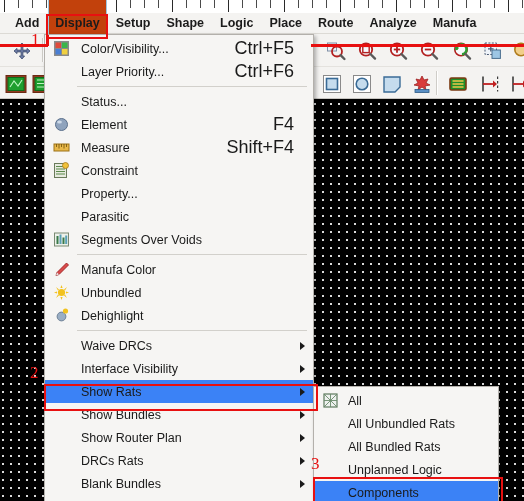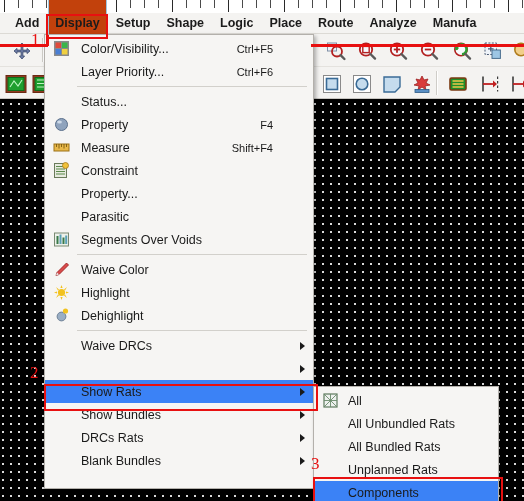--- a/index.html
+++ b/index.html
@@ -62,21 +62,21 @@
     box-shadow:2px 2px 4px rgba(0,0,0,0.3);
     z-index:60;padding:2px 0 16px 0;box-sizing:border-box;
   }
   .mi{
     position:relative;height:23px;display:flex;align-items:center;
     font-size:12.5px;color:#1a1a1a;padding-left:36px;box-sizing:border-box;
     white-space:nowrap;
   }
   .mi.sel{background:#3b82f6;}
   .mi .lbl{flex:0 0 auto;}
-  .mi .accel{position:absolute;right:40px;font-size:11px;color:#1a1a1a;}
+  .mi .accel{position:absolute;right:19px;font-size:18px;color:#1a1a1a;}
   .mi .arrow{
     position:absolute;right:8px;width:0;height:0;
     border-top:4px solid transparent;border-bottom:4px solid transparent;
     border-left:5px solid #1a1a1a;
   }
   .mi .mi-icon{position:absolute;left:8px;top:3px;width:17px;height:17px;}
   .msep{height:1px;background:#d2d0cb;margin:3px 6px 3px 32px;}
   
   #submenu{
     position:absolute;left:313px;top:386px;width:186px;
@@ -297,21 +297,21 @@
     </div>
     <div class="msep"></div>
     <div class="mi">
       <span class="lbl">Status...</span>
     </div>
     <div class="mi">
       <span class="mi-icon"><svg width="17" height="17" viewBox="0 0 17 17">
           <circle cx="8.5" cy="8.5" r="6" fill="#8fa3bd" stroke="#5b708c" stroke-width="1"></circle>
           <ellipse cx="6.5" cy="6" rx="2.4" ry="1.6" fill="#cfdbe9"></ellipse>
         </svg></span>
-      <span class="lbl">Property</span>
+      <span class="lbl">Element</span>
       <span class="accel">F4</span>
     </div>
     <div class="mi">
       <span class="mi-icon"><svg width="17" height="17" viewBox="0 0 17 17">
           <rect x="1" y="5" width="15" height="7" fill="#e8b84a" stroke="#9c7216" stroke-width="1"></rect>
           <path d="M3.5 5 V8 M6 5 V9.5 M8.5 5 V8 M11 5 V9.5 M13.5 5 V8" stroke="#7a5a10" stroke-width="0.9"></path>
         </svg></span>
       <span class="lbl">Measure</span>
       <span class="accel">Shift+F4</span>
     </div>
@@ -338,54 +338,59 @@
           <rect x="12.2" y="4.5" width="2" height="8.5" fill="#5aa0b5"></rect>
         </svg></span>
       <span class="lbl">Segments Over Voids</span>
     </div>
     <div class="msep"></div>
     <div class="mi">
       <span class="mi-icon"><svg width="17" height="17" viewBox="0 0 17 17">
           <path d="M13.5 2 L15.5 4 L6 13.5 L3 14.5 L4 11.5 Z" fill="#d94a4a" stroke="#9c2020" stroke-width="0.9"></path>
           <path d="M4 11.5 L6 13.5 L3 14.5 Z" fill="#e8e8e8"></path>
         </svg></span>
-      <span class="lbl">Waive Color</span>
+      <span class="lbl">Manufa Color</span>
     </div>
     <div class="mi">
       <span class="mi-icon"><svg width="17" height="17" viewBox="0 0 17 17">
           <circle cx="8.5" cy="8.5" r="3.6" fill="#f2c21e"></circle>
           <path d="M8.5 1 L9.6 4 L7.4 4 Z M8.5 16 L9.6 13 L7.4 13 Z M1 8.5 L4 7.4 L4 9.6 Z M16 8.5 L13 7.4 L13 9.6 Z" fill="#f2c21e"></path>
           <path d="M3 3 L6 5.6 L5 6.6 Z M14 3 L11 5.6 L12 6.6 Z M3 14 L6 11.4 L5 10.4 Z M14 14 L11 11.4 L12 10.4 Z" fill="#f2c21e"></path>
         </svg></span>
-      <span class="lbl">Highlight</span>
+      <span class="lbl">Unbundled</span>
     </div>
     <div class="mi">
       <span class="mi-icon"><svg width="17" height="17" viewBox="0 0 17 17">
           <circle cx="8.5" cy="9.5" r="4.4" fill="#9aaec4" stroke="#64788e" stroke-width="0.9"></circle>
           <circle cx="12.5" cy="4" r="2.6" fill="#f2c21e"></circle>
         </svg></span>
       <span class="lbl">Dehighlight</span>
     </div>
     <div class="msep"></div>
     <div class="mi">
       <span class="lbl">Waive DRCs</span>
       <span class="arrow"></span>
     </div>
     <div class="mi">
+      <span class="lbl">Interface Visibility</span>
       <span class="arrow"></span>
     </div>
     <div class="mi sel">
       <span class="lbl">Show Rats</span>
       <span class="arrow"></span>
     </div>
     <div class="mi">
       <span class="lbl">Show Bundles</span>
       <span class="arrow"></span>
     </div>
     <div class="mi">
+      <span class="lbl">Show Router Plan</span>
+      <span class="arrow"></span>
+    </div>
+    <div class="mi">
       <span class="lbl">DRCs Rats</span>
       <span class="arrow"></span>
     </div>
     <div class="mi">
       <span class="lbl">Blank Bundles</span>
       <span class="arrow"></span>
     </div>
   </div>
 
 <div id="submenu">
@@ -396,21 +401,21 @@
         </svg></span>
       <span class="lbl">All</span>
     </div>
     <div class="mi">
       <span class="lbl">All Unbundled Rats</span>
     </div>
     <div class="mi">
       <span class="lbl">All Bundled Rats</span>
     </div>
     <div class="mi">
-      <span class="lbl">Unplanned Rats</span>
+      <span class="lbl">Unplanned Logic</span>
     </div>
     <div class="mi sel">
       <span class="lbl">Components</span>
     </div>
   </div>
 
 <div class="ann-box" style="left:46px;top:14px;width:58px;height:21px;"></div>
 <div class="ann-line" style="left:0px;top:44px;width:48px;height:3px;"></div>
 <div class="ann-line" style="left:311px;top:44px;width:213px;height:3px;"></div>
 <div class="ann-line" style="left:46px;top:35px;width:3px;height:11px;"></div>

